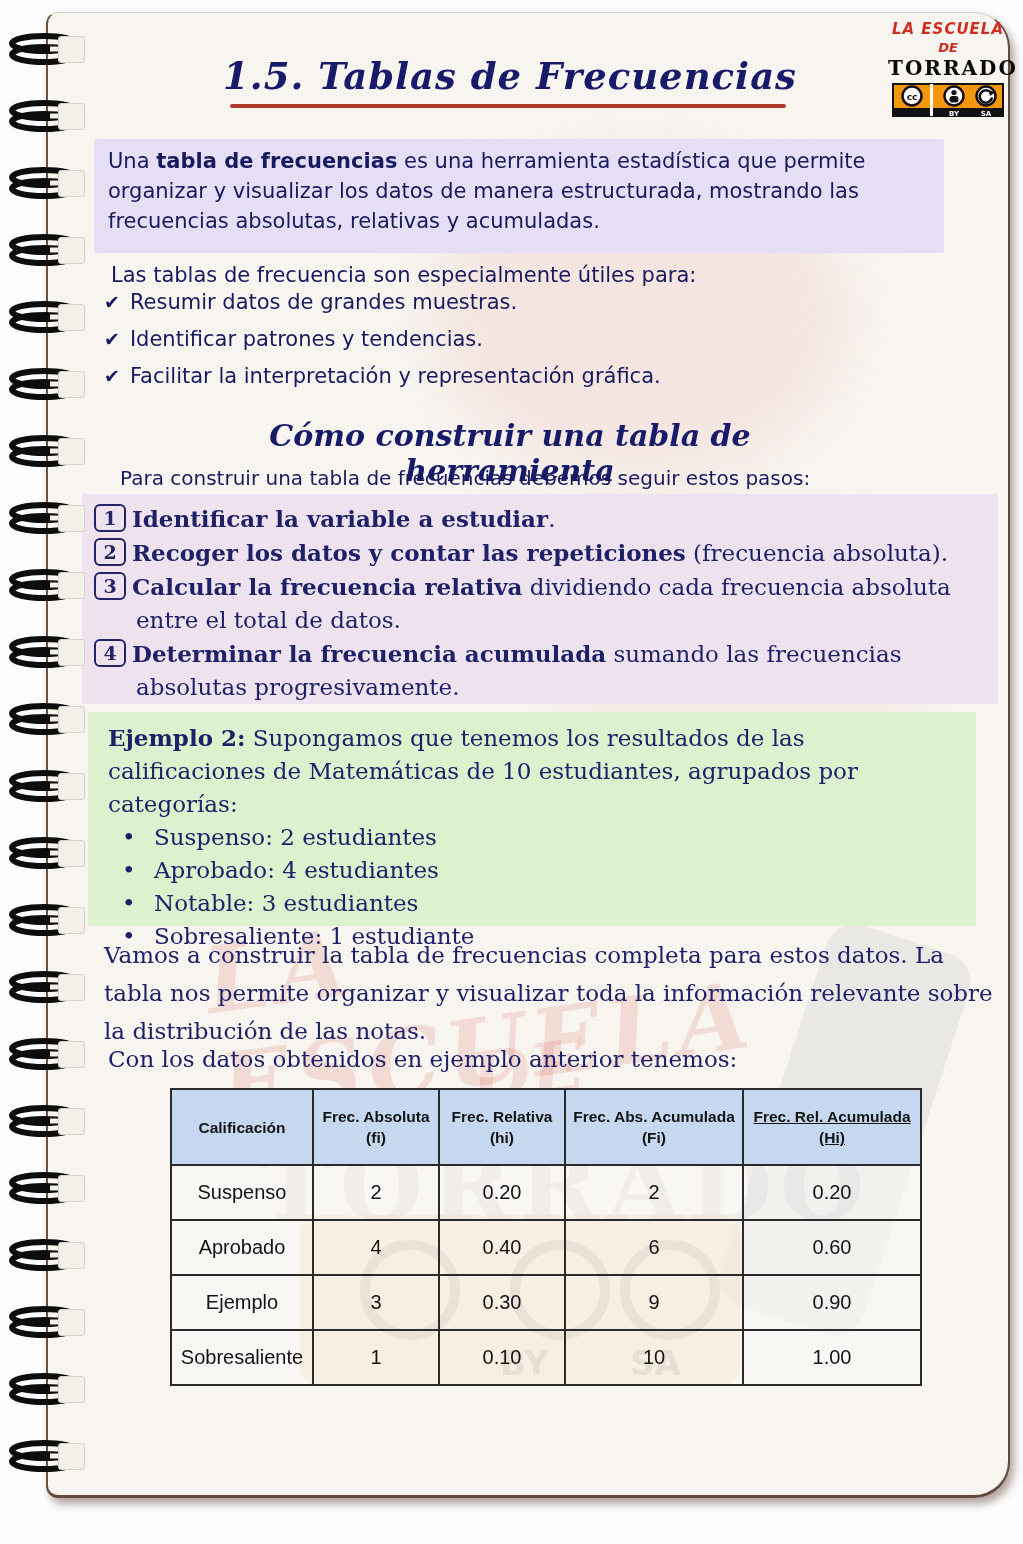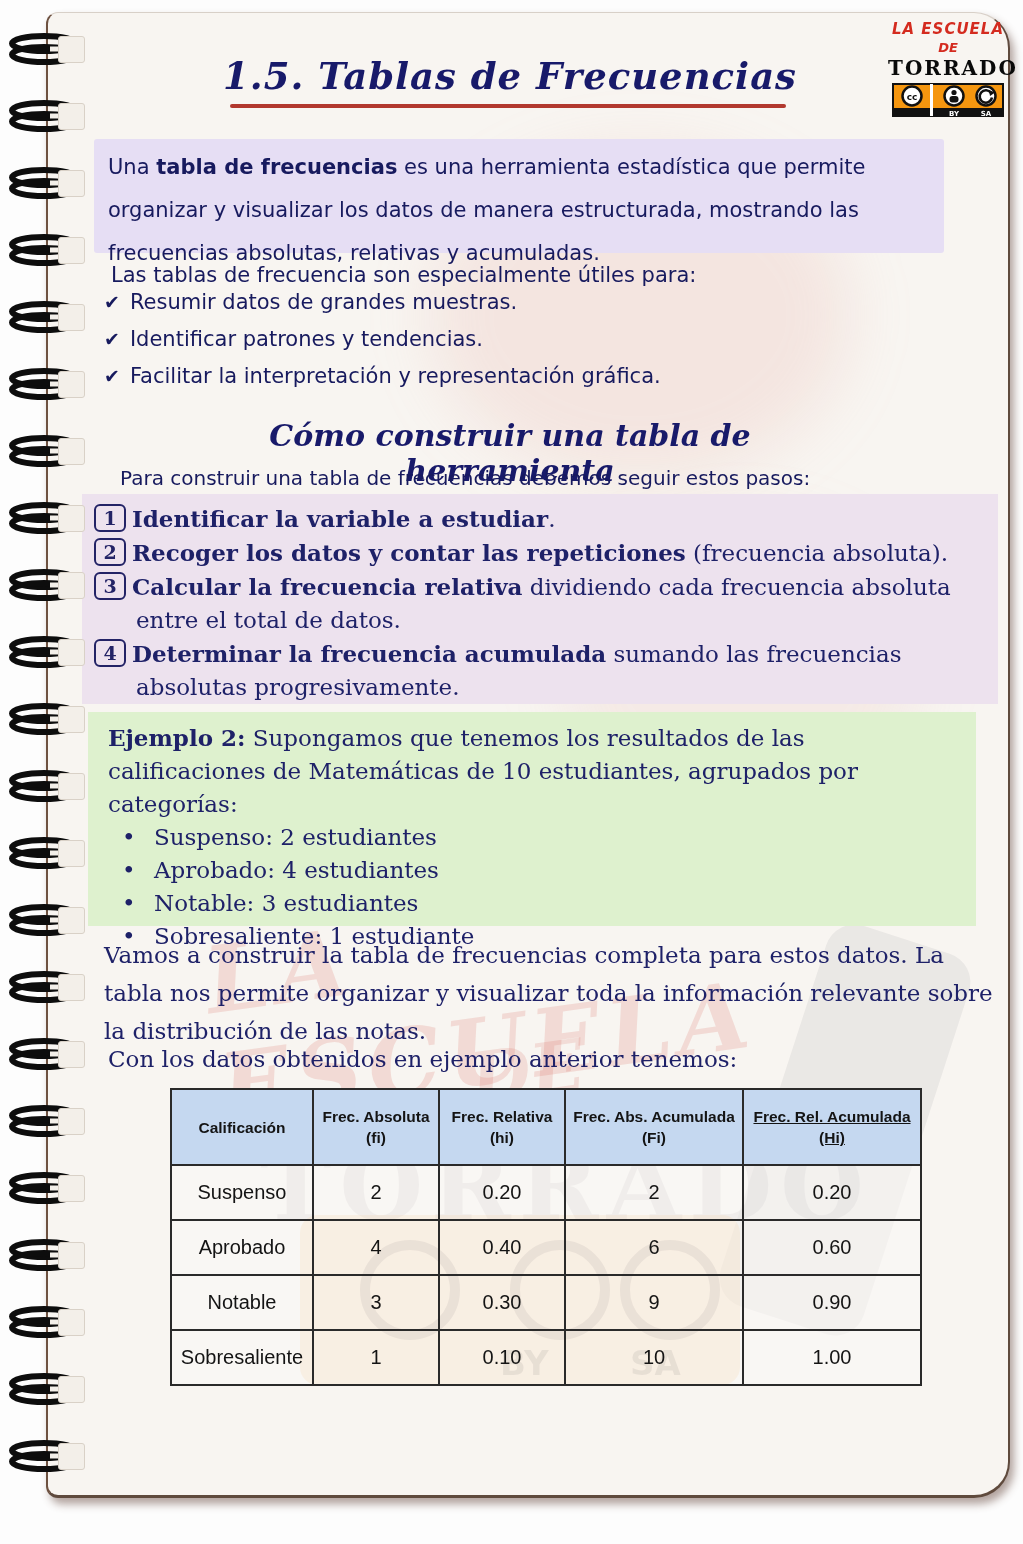--- a/index.html
+++ b/index.html
@@ -39,21 +39,21 @@
   .logo-l2{color:#d42b1f;font-weight:bold;font-style:italic;font-size:13px;margin-top:2px;}
   .logo-l3{color:#0a0a0a;font-family:"DejaVu Serif",serif;font-weight:bold;
            font-size:20px;letter-spacing:2px;margin-top:1px;}
   .cc-badge{margin-top:3px;}
   .hand{font-family:"DejaVu Sans",sans-serif;color:#171a5e;}
   .serif{font-family:"DejaVu Serif",serif;color:#1e2168;}
 
   .intro-box{position:absolute;left:94px;top:139px;width:850px;height:114px;
              background:#e6def4;border-radius:3px;z-index:2;
              padding:7px 14px;box-sizing:border-box;
-             font-size:21px;line-height:43px;}
+             font-size:21px;line-height:30px;}
   .intro-box b{font-weight:bold;}
 
   .uses-lead{position:absolute;left:100px;top:263px;font-size:21px;z-index:2;margin-left:11px;}
   .uses-list{position:absolute;left:104px;top:284px;z-index:2;font-size:21px;line-height:37px;}
   .chk{margin-right:10px;font-size:19px;}
 
   .how-heading{position:absolute;left:210px;top:418px;width:600px;text-align:center;
                font-family:"DejaVu Serif",serif;font-style:italic;font-weight:bold;
                font-size:30px;color:#181a6a;z-index:2;}
   .how-lead{position:absolute;left:120px;top:466px;font-size:20px;z-index:2;}
@@ -187,21 +187,21 @@
       <td>0.20</td>
     </tr>
     <tr>
       <td>Aprobado</td>
       <td>4</td>
       <td>0.40</td>
       <td>6</td>
       <td>0.60</td>
     </tr>
     <tr>
-      <td>Notable</td>
+      <td>Ejemplo</td>
       <td>3</td>
       <td>0.30</td>
       <td>9</td>
       <td>0.90</td>
     </tr>
     <tr>
       <td>Sobresaliente</td>
       <td>1</td>
       <td>0.10</td>
       <td>10</td>

